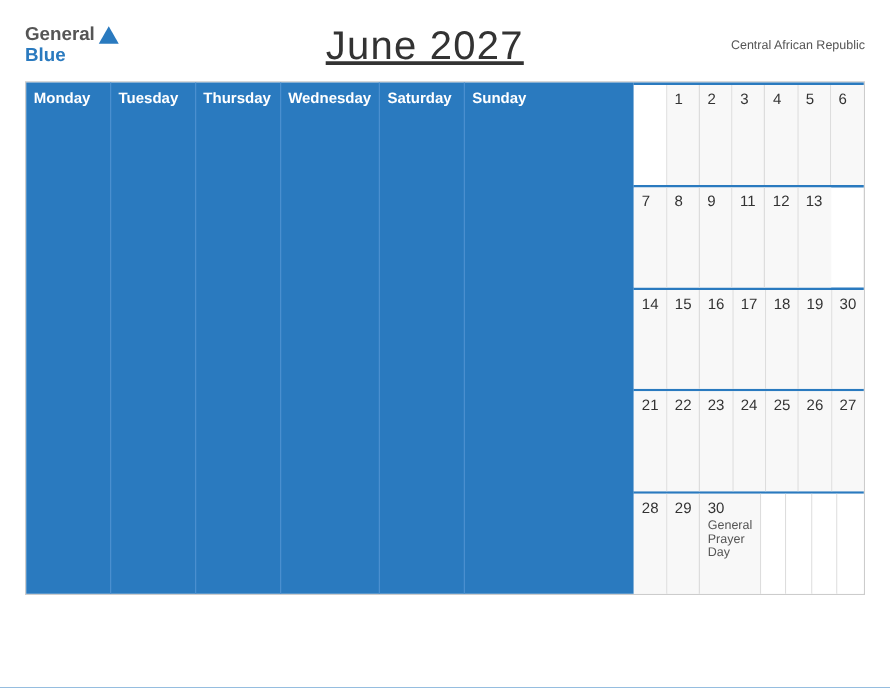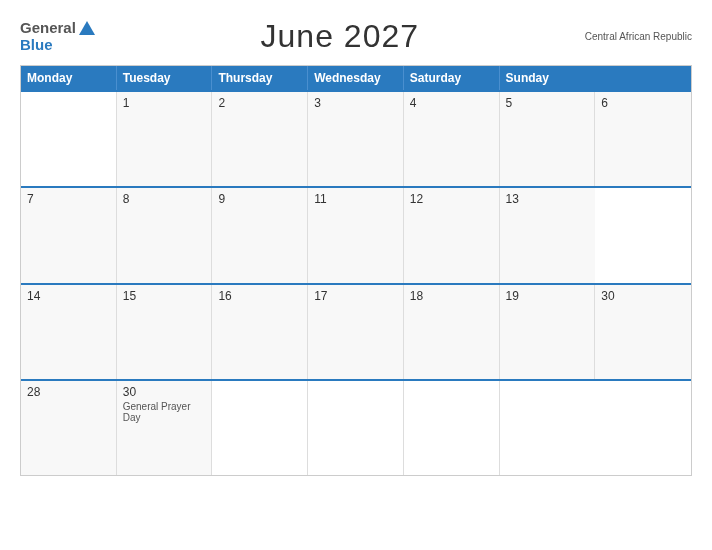--- a/index.html
+++ b/index.html
@@ -46,31 +46,32 @@
       border-right: 8px solid transparent;
       border-bottom: 14px solid #2a7abf;
       margin-left: 2px;
       margin-bottom: 1px;
     }
     .month-title {
       font-size: 32px;
       font-weight: normal;
       color: #333;
       letter-spacing: 1px;
+      text-decoration: underline;
     }
     .country-name {
       font-size: 10px;
       color: #555;
       text-align: right;
     }
     
     .calendar {
       flex: 1;
       display: flex;
-      flex-direction: column;
+      flex-direction: row;
       border: 1px solid #ccc;
     }
     
     .day-headers {
       display: grid;
       grid-template-columns: repeat(7, 1fr);
       background: #2a7abf;
     }
     .day-header {
       padding: 5px 6px;
@@ -213,24 +214,50 @@
             <span class="day-number">18</span>
           </div>
         <div class="day-cell">
             <span class="day-number">19</span>
           </div>
         <div class="day-cell">
             <span class="day-number">30</span>
           </div>
       </div>
 
+      <div class="week-row">
+        <div class="day-cell">
+            <span class="day-number">21</span>
+          </div>
+        <div class="day-cell">
+            <span class="day-number">22</span>
+          </div>
+        <div class="day-cell">
+            <span class="day-number">23</span>
+          </div>
+        <div class="day-cell">
+            <span class="day-number">24</span>
+          </div>
+        <div class="day-cell">
+            <span class="day-number">25</span>
+          </div>
+        <div class="day-cell">
+            <span class="day-number">26</span>
+          </div>
+        <div class="day-cell">
+            <span class="day-number">27</span>
+          </div>
+      </div>
 
       <div class="week-row">
         <div class="day-cell">
             <span class="day-number">28</span>
+          </div>
+        <div class="day-cell">
+            <span class="day-number">29</span>
           </div>
         <div class="day-cell">
           <span class="day-number">30</span>
           <span class="event-label">General Prayer Day</span>
         </div>
         <div class="day-cell empty"></div>
         <div class="day-cell empty"></div>
         <div class="day-cell empty"></div>
         <div class="day-cell empty"></div>
       </div>

